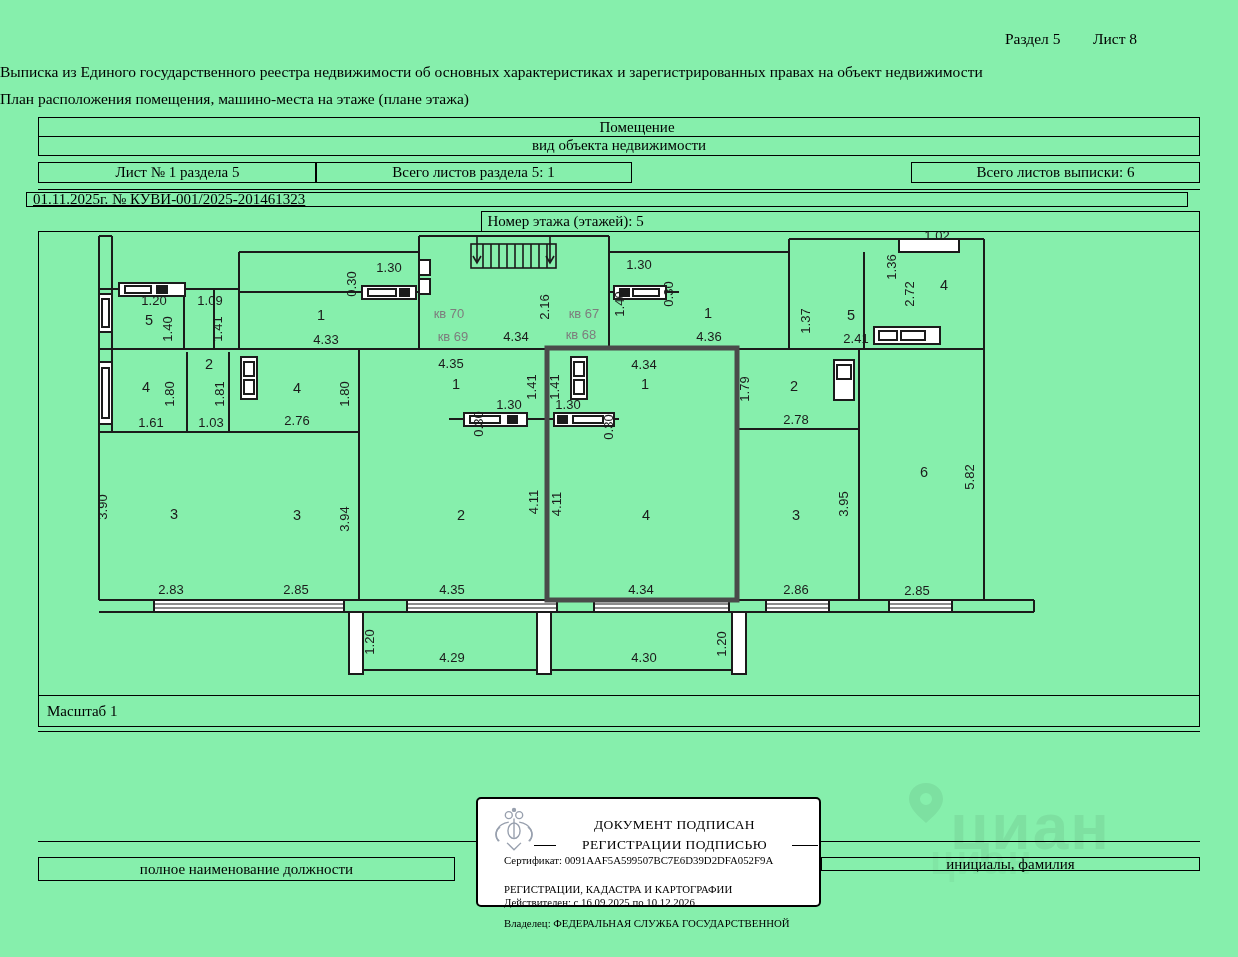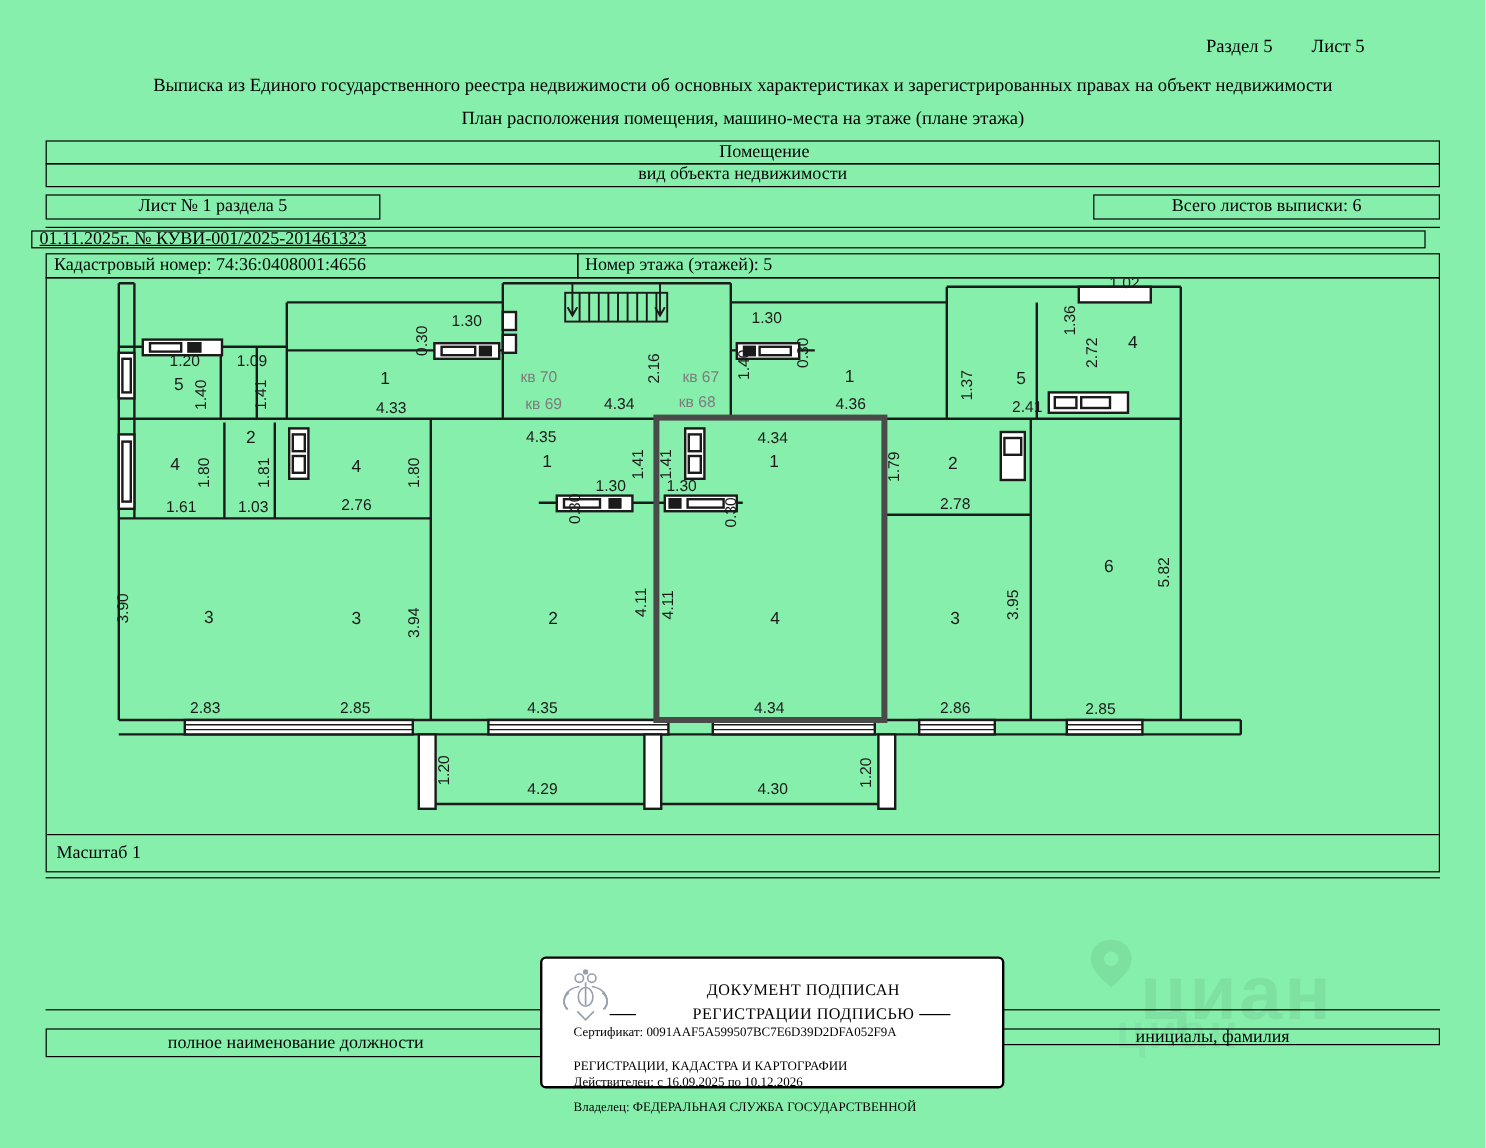--- a/index.html
+++ b/index.html
@@ -4,21 +4,21 @@
 <style>
   html,body{margin:0;padding:0;background:#fff;}
   .page{position:relative;width:1238px;height:957px;background:#86efac;overflow:hidden;
         font-family:"Liberation Serif",serif;color:#000;}
   .abs{position:absolute;}
   .cell{border:1.5px solid #000;box-sizing:border-box;display:flex;align-items:center;
         justify-content:center;font-size:15px;}
   .cell.left{justify-content:flex-start;padding-left:6px;}
   .hline{border-top:1.5px solid #000;height:0;}
   .corner{font-size:15.5px;}
-  .titleline{width:100%;text-align:center;font-size:15.5px;}
+  .titleline{width:100%;font-size:15.5px;}
   
   .planbox{border:1.5px solid #000;box-sizing:border-box;}
   .plan-footer{position:absolute;left:0;right:0;top:463px;height:31px;border-top:1.2px solid #000;
         display:flex;align-items:center;padding-left:8px;font-size:15px;box-sizing:border-box;}
   svg text.dim{font-family:"Liberation Sans",sans-serif;font-size:13px;fill:#1b1b1b;text-anchor:middle;}
   svg text.room{font-size:14.5px;}
   svg text.apt{fill:#7d7d7d;}
   
   .stamp{background:#fff;border:2px solid #000;border-radius:5px;z-index:6;box-sizing:border-box;}
   .stamp .big{position:absolute;left:58px;right:6px;text-align:center;font-size:13.5px;letter-spacing:.4px;}
@@ -27,34 +27,34 @@
   .wm{z-index:1;color:#000;opacity:.055;font-family:"Liberation Sans",sans-serif;
       font-weight:bold;font-size:64px;letter-spacing:2px;}
   .wm2{opacity:.03;}
 </style>
 </head>
 <body>
 
 <div class="page">
 
   <div class="abs corner" style="top:30px;left:1005px;">Раздел 5</div>
-  <div class="abs corner" style="top:30px;left:1093px;">Лист 5</div>
+  <div class="abs corner" style="top:30px;left:1093px;">Лист 8</div>
 
   <div class="abs titleline" style="top:63px;">Выписка из Единого государственного реестра недвижимости об основных характеристиках и зарегистрированных правах на объект недвижимости</div>
   <div class="abs titleline" style="top:90px;">План расположения помещения, машино-места на этаже (плане этажа)</div>
 
   <div class="abs cell" style="left:38px;top:117px;width:1162px;height:20px;padding-left:36px;">Помещение</div>
   <div class="abs cell" style="left:38px;top:135.5px;width:1162px;height:20px;">вид объекта недвижимости</div>
 
   <div class="abs cell" style="left:38px;top:162px;width:279px;height:21px;">Лист № 1 раздела 5</div>
+  <div class="abs cell" style="left:315px;top:162px;width:317px;height:21px;">Всего листов раздела 5: 1</div>
   <div class="abs cell" style="left:911px;top:162px;width:289px;height:21px;">Всего листов выписки: 6</div>
   <div class="abs hline" style="left:38px;top:189px;width:1162px;"></div>
 
   <div class="abs cell left" style="left:26px;top:192px;width:1162px;height:15px;text-decoration:underline;">01.11.2025г. № КУВИ-001/2025-201461323</div>
-  <div class="abs cell left" style="left:38px;top:211px;width:444px;height:21px;">Кадастровый номер: 74:36:0408001:4656</div>
   <div class="abs cell left" style="left:480.5px;top:211px;width:719.5px;height:21px;">Номер этажа (этажей): 5</div>
 
   <div class="abs planbox" style="left:38px;top:231px;width:1162px;height:496px;">
     <svg width="1159" height="463" viewBox="0 0 1159 463">
       <g stroke="#1b1b1b" stroke-width="2" fill="none">
 
         <path d="M60 4 V368 M73 4 V200 M60 4 H73"></path>
         <path d="M60 57 H200 M145 57 V117 M175 57 V117"></path>
         <path d="M200 20 V117 M200 20 H380 M200 60 H380"></path>
         <path d="M380 4 V117 M570 4 V117 M380 4 H570"></path>
@@ -213,21 +213,21 @@
   <div class="abs wm" style="left:950px;top:790px;">циан</div>
   <svg class="abs" style="left:905px;top:780px;opacity:.06;" width="42" height="46" viewBox="0 0 42 46">
     <path d="M21 3 C11 3 4 10 4 19 C4 28 13 36 21 43 C29 36 38 28 38 19 C38 10 31 3 21 3 Z M21 13 a6 6 0 1 1 0 12 a6 6 0 1 1 0-12 Z" fill="#000"></path>
   </svg>
   <div class="abs wm wm2" style="left:930px;top:838px;font-size:40px;">циан</div>
 
   <div class="abs hline" style="left:38px;top:841px;width:1162px;z-index:2;"></div>
   <div class="abs cell" style="left:38px;top:857px;width:417px;height:24px;z-index:2;">полное наименование должности</div>
   <div class="abs cell" style="left:821px;top:857px;width:379px;height:14px;z-index:2;">инициалы, фамилия</div>
 
-  <div class="abs stamp" style="left:450px;top:797px;width:387px;height:110px;">
+  <div class="abs stamp" style="left:476px;top:797px;width:345px;height:110px;">
     <svg class="abs" style="left:10px;top:5px;" width="52" height="50" viewBox="0 0 60 56">
       <g fill="none" stroke="#98a0ae" stroke-width="1.6">
         <circle cx="24" cy="12" r="4"></circle>
           <circle cx="36" cy="12" r="4"></circle>
         <path d="M30 16 v22"></path>
         <path d="M24 20 C10 22 6 34 12 42 M36 20 C50 22 54 34 48 42"></path>
         <path d="M14 26 C8 30 8 38 13 42 M46 26 C52 30 52 38 47 42"></path>
         <ellipse cx="30" cy="30" rx="7" ry="9"></ellipse>
         <path d="M22 44 L30 52 L38 44"></path>
       </g>

